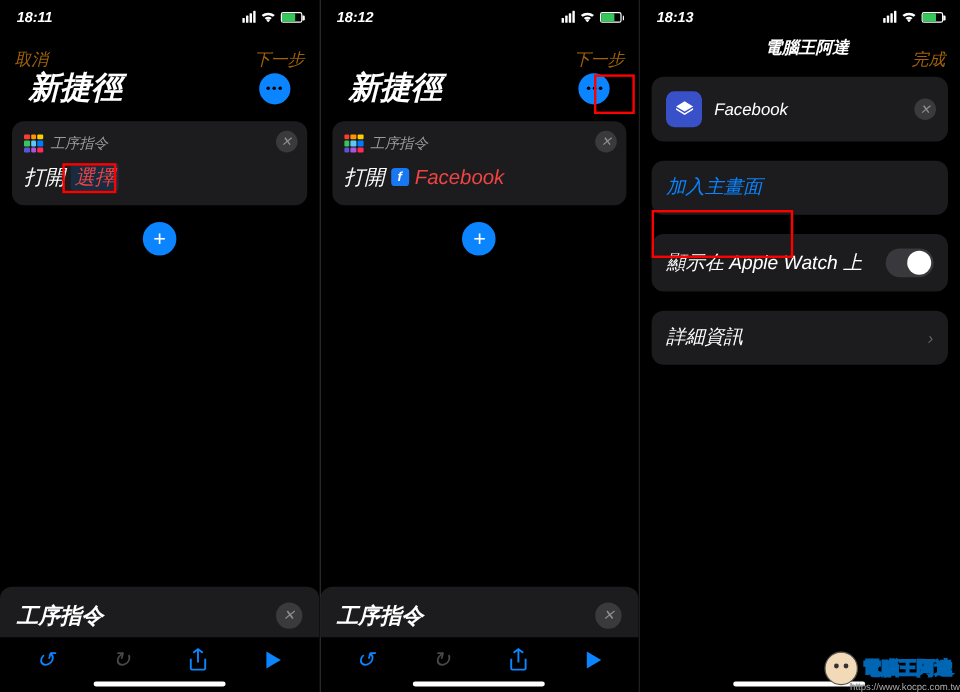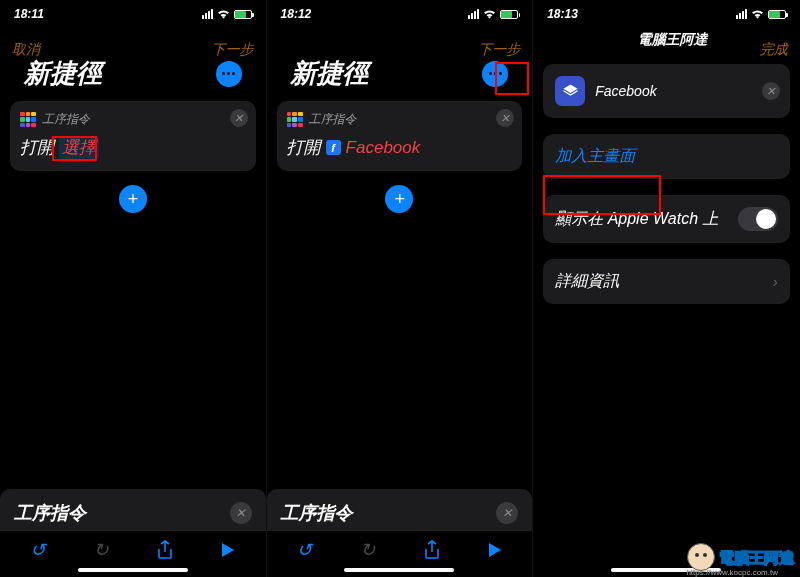--- a/index.html
+++ b/index.html
@@ -58,21 +58,21 @@
 .row-text.link { color: #0a84ff; }
 .toggle { width: 40px; height: 24px; border-radius: 12px; background: #39393d; position: relative; }
 .toggle .knob { position: absolute; width: 20px; height: 20px; background: #fff; border-radius: 50%; top: 2px; right: 2px; }
 .chev { color: #636366; font-size: 14px; }
 .redbox { position: absolute; border: 2px solid #ff0000; pointer-events: none; z-index: 10; }
 .watermark { position: absolute; right: 6px; bottom: 6px; display: flex; align-items: center; gap: 4px; z-index: 20; margin-top: 12px; }
 .wm-face { width: 28px; height: 28px; border-radius: 50%; background: #f2d9b8; border: 1.5px solid #555; position: relative; }
 .wm-face::before, .wm-face::after { content: ""; position: absolute; width: 4px; height: 4px; background: #333; border-radius: 50%; top: 9px; }
 .wm-face::before { left: 7px; } .wm-face::after { right: 7px; }
 .wm-text { font-family: sans-serif; font-weight: 900; font-size: 15px; color: #fff; -webkit-text-stroke: 1.5px #0066b3; text-shadow: 0 0 2px #000; line-height: 1; }
-.wm-url { font-size: 8px; color: #aaa; text-shadow: 0 0 1px #000; position: absolute; right: 22px; bottom: 0; }
+.wm-url { font-size: 8px; color: #aaa; text-shadow: 0 0 1px #000; position: absolute; right: 0; bottom: 0; }
 </style>
 </head>
 <body>
 
 <div class="panes">
 
   <div class="pane">
     <div class="status">
       <span>18:11</span>
       <span class="right">

